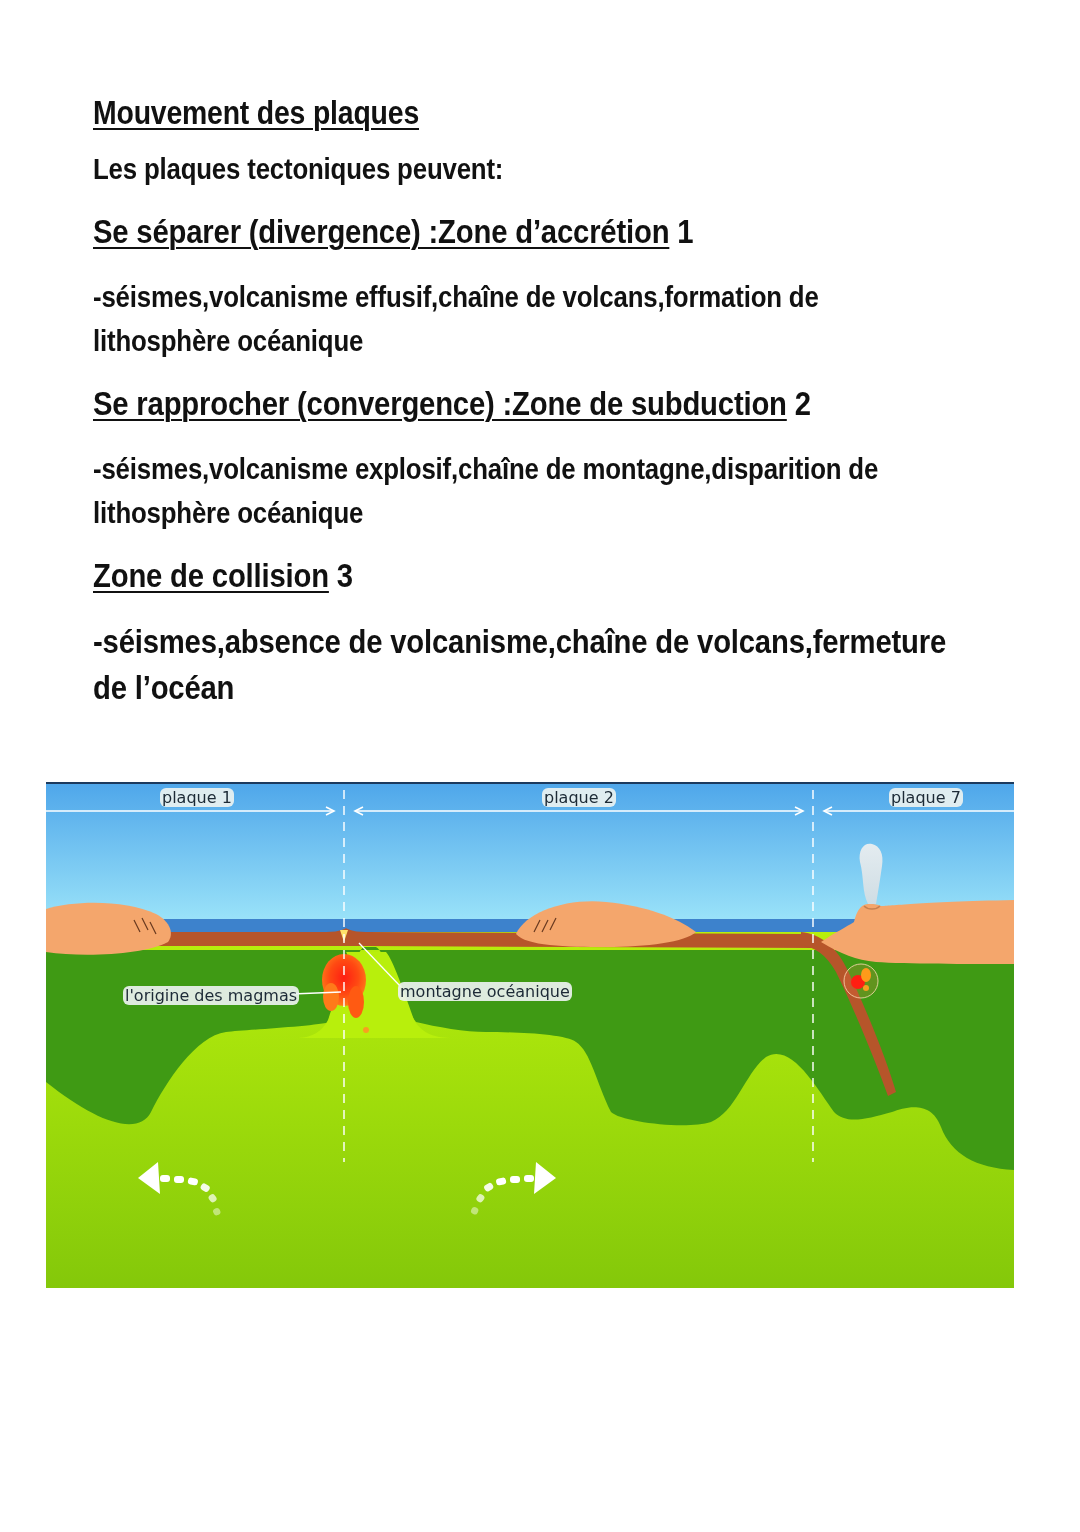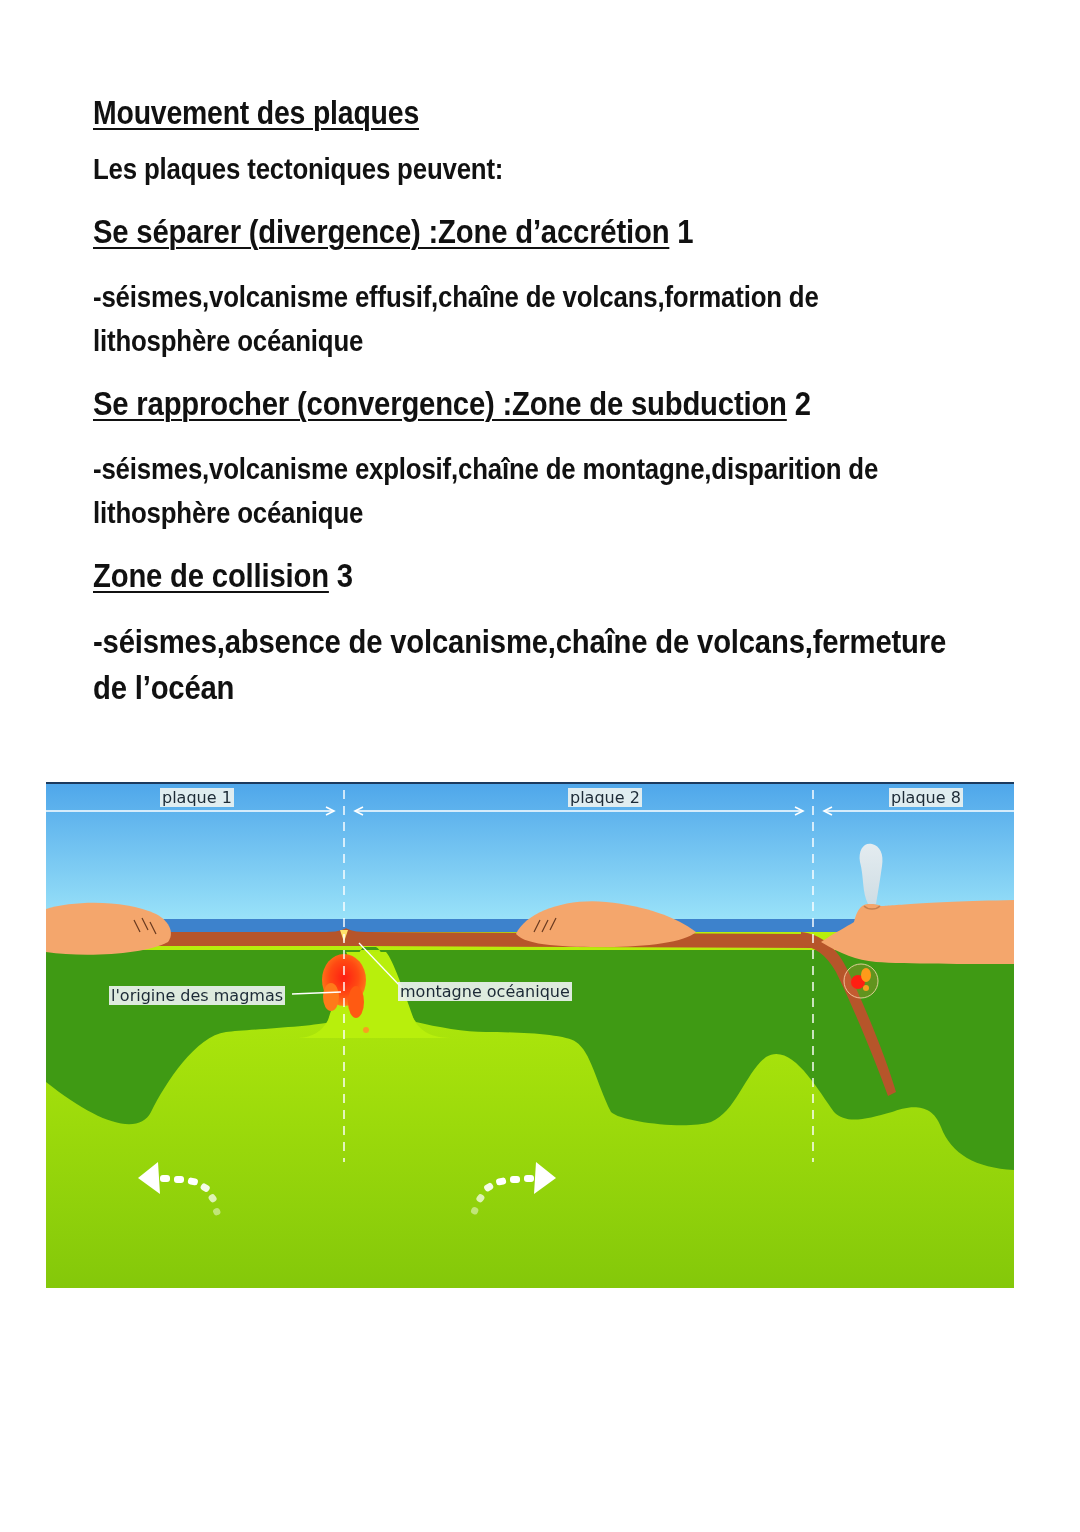--- a/index.html
+++ b/index.html
@@ -7,21 +7,21 @@
     .doc { position: absolute; left: 93px; top: 0; width: 920px; }
     .line { position: absolute; left: 0; white-space: nowrap; font-weight: bold; transform-origin: left top; transform: scaleX(0.86); letter-spacing: -0.2px; }
     .u { text-decoration: underline; text-decoration-thickness: 2px; text-underline-offset: 4px; }
     .h-title { top: 94px; font-size: 33px; }
     .intro { top: 152px; font-size: 30px; }
     .sec { font-size: 34px; }
     .body-txt { font-size: 30px; }
     .big-txt { font-size: 34px; }
     .diagram { position: absolute; left: 46px; top: 782px; width: 968px; height: 506px; }
     .diagram svg { display: block; }
-    .lbl { position: absolute; font-family: "DejaVu Sans", sans-serif; font-size: 16px; color: #1c2a36; background: rgba(235,242,240,0.92); padding: 0 2px; line-height: 19px; white-space: nowrap; }
+    .lbl { position: absolute; font-family: "DejaVu Sans", sans-serif; font-size: 16px; color: #1c2a36; background: rgba(235,242,240,0.92); padding: 0 2px; line-height: 19px; white-space: nowrap; border-radius: 6px; }
   </style>
 </head>
 <body>
 
 <div class="doc">
   <div class="line h-title u">Mouvement des plaques</div>
   <div class="line intro">Les plaques tectoniques peuvent:</div>
 
   <div class="line sec" style="top:212px;"><span class="u">Se séparer (divergence) :Zone d’accrétion</span><span> 1</span></div>
   <div class="line body-txt" style="top:280px;">-séismes,volcanisme effusif,chaîne de volcans,formation de</div>
@@ -129,17 +129,17 @@
       <rect x="478" y="393" width="10" height="7" rx="3"></rect>
       <rect x="464" y="394" width="10" height="7" rx="3"></rect>
       <rect x="450" y="396" width="10" height="7" rx="3" transform="rotate(-10 455 399)"></rect>
       <rect x="438" y="402" width="9" height="7" rx="3" transform="rotate(-30 442 405)" opacity="0.9"></rect>
       <rect x="430" y="413" width="8" height="7" rx="3" transform="rotate(-55 434 416)" opacity="0.7"></rect>
       <rect x="425" y="426" width="7" height="7" rx="3" transform="rotate(-65 428 429)" opacity="0.45"></rect>
     </g>
   </svg>
 
   <div class="lbl" style="left:114px; top:6px;">plaque 1</div>
-  <div class="lbl" style="left:522px; top:6px;">plaque 2</div>
-  <div class="lbl" style="left:843px; top:6px;">plaque 8</div>
-  <div class="lbl" style="left:63px; top:204px;text-align:right;">l'origine des magmas</div>
+  <div class="lbl" style="left:496px; top:6px;">plaque 2</div>
+  <div class="lbl" style="left:843px; top:6px;">plaque 7</div>
+  <div class="lbl" style="left:77px; top:204px;text-align:right;">l'origine des magmas</div>
   <div class="lbl" style="left:352px; top:200px;">montagne océanique</div>
 </div>
 
 </body></html>

